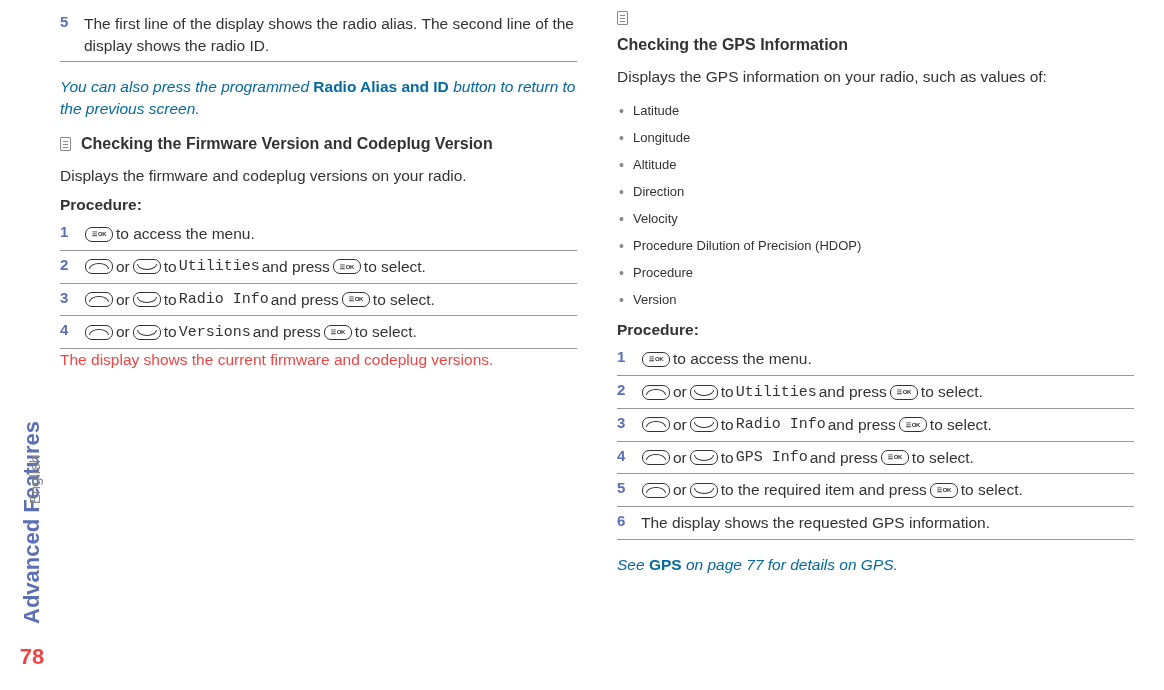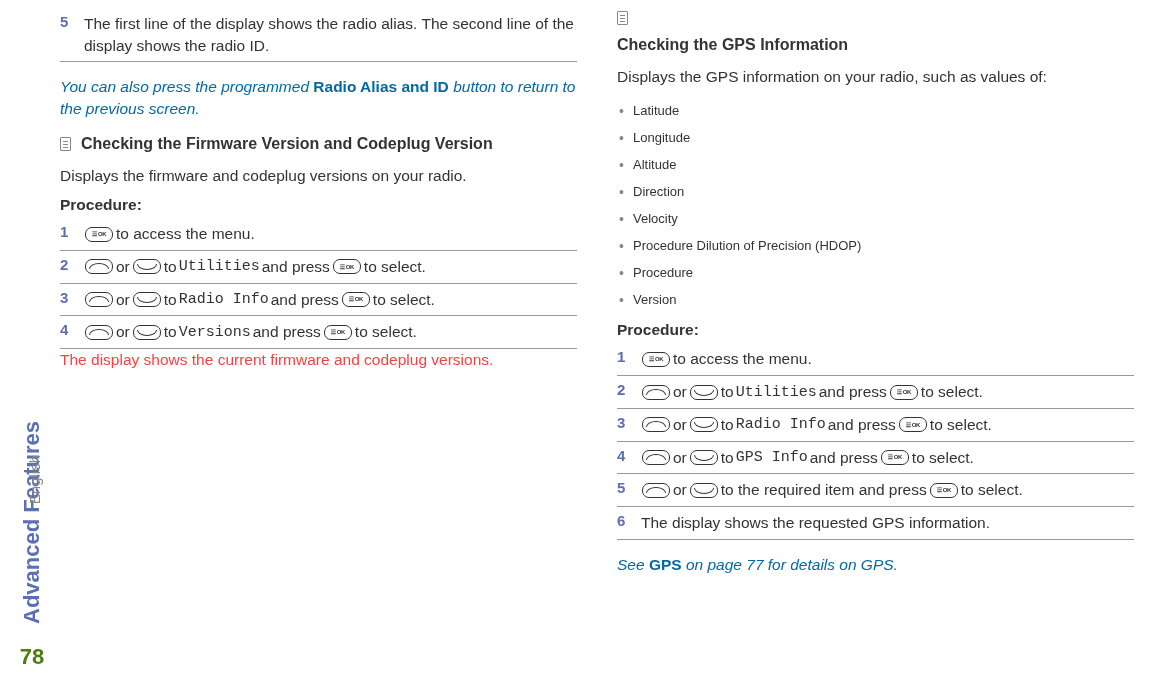--- a/index.html
+++ b/index.html
@@ -30,21 +30,21 @@
     }
     .sidebar-label {
       writing-mode: vertical-rl;
       transform: rotate(180deg);
       color: #5b6fb5;
       font-weight: bold;
       font-size: 22px;
       margin-bottom: 20px;
     }
     .page-num {
-      color: #4d7c0f;
+      color: #ef4444;
       font-weight: bold;
       font-size: 22px;
     }
     .english-label {
       position: absolute;
       left: 26px;
       top: 455px;
       writing-mode: vertical-rl;
       transform: rotate(180deg);
       color: #888;

